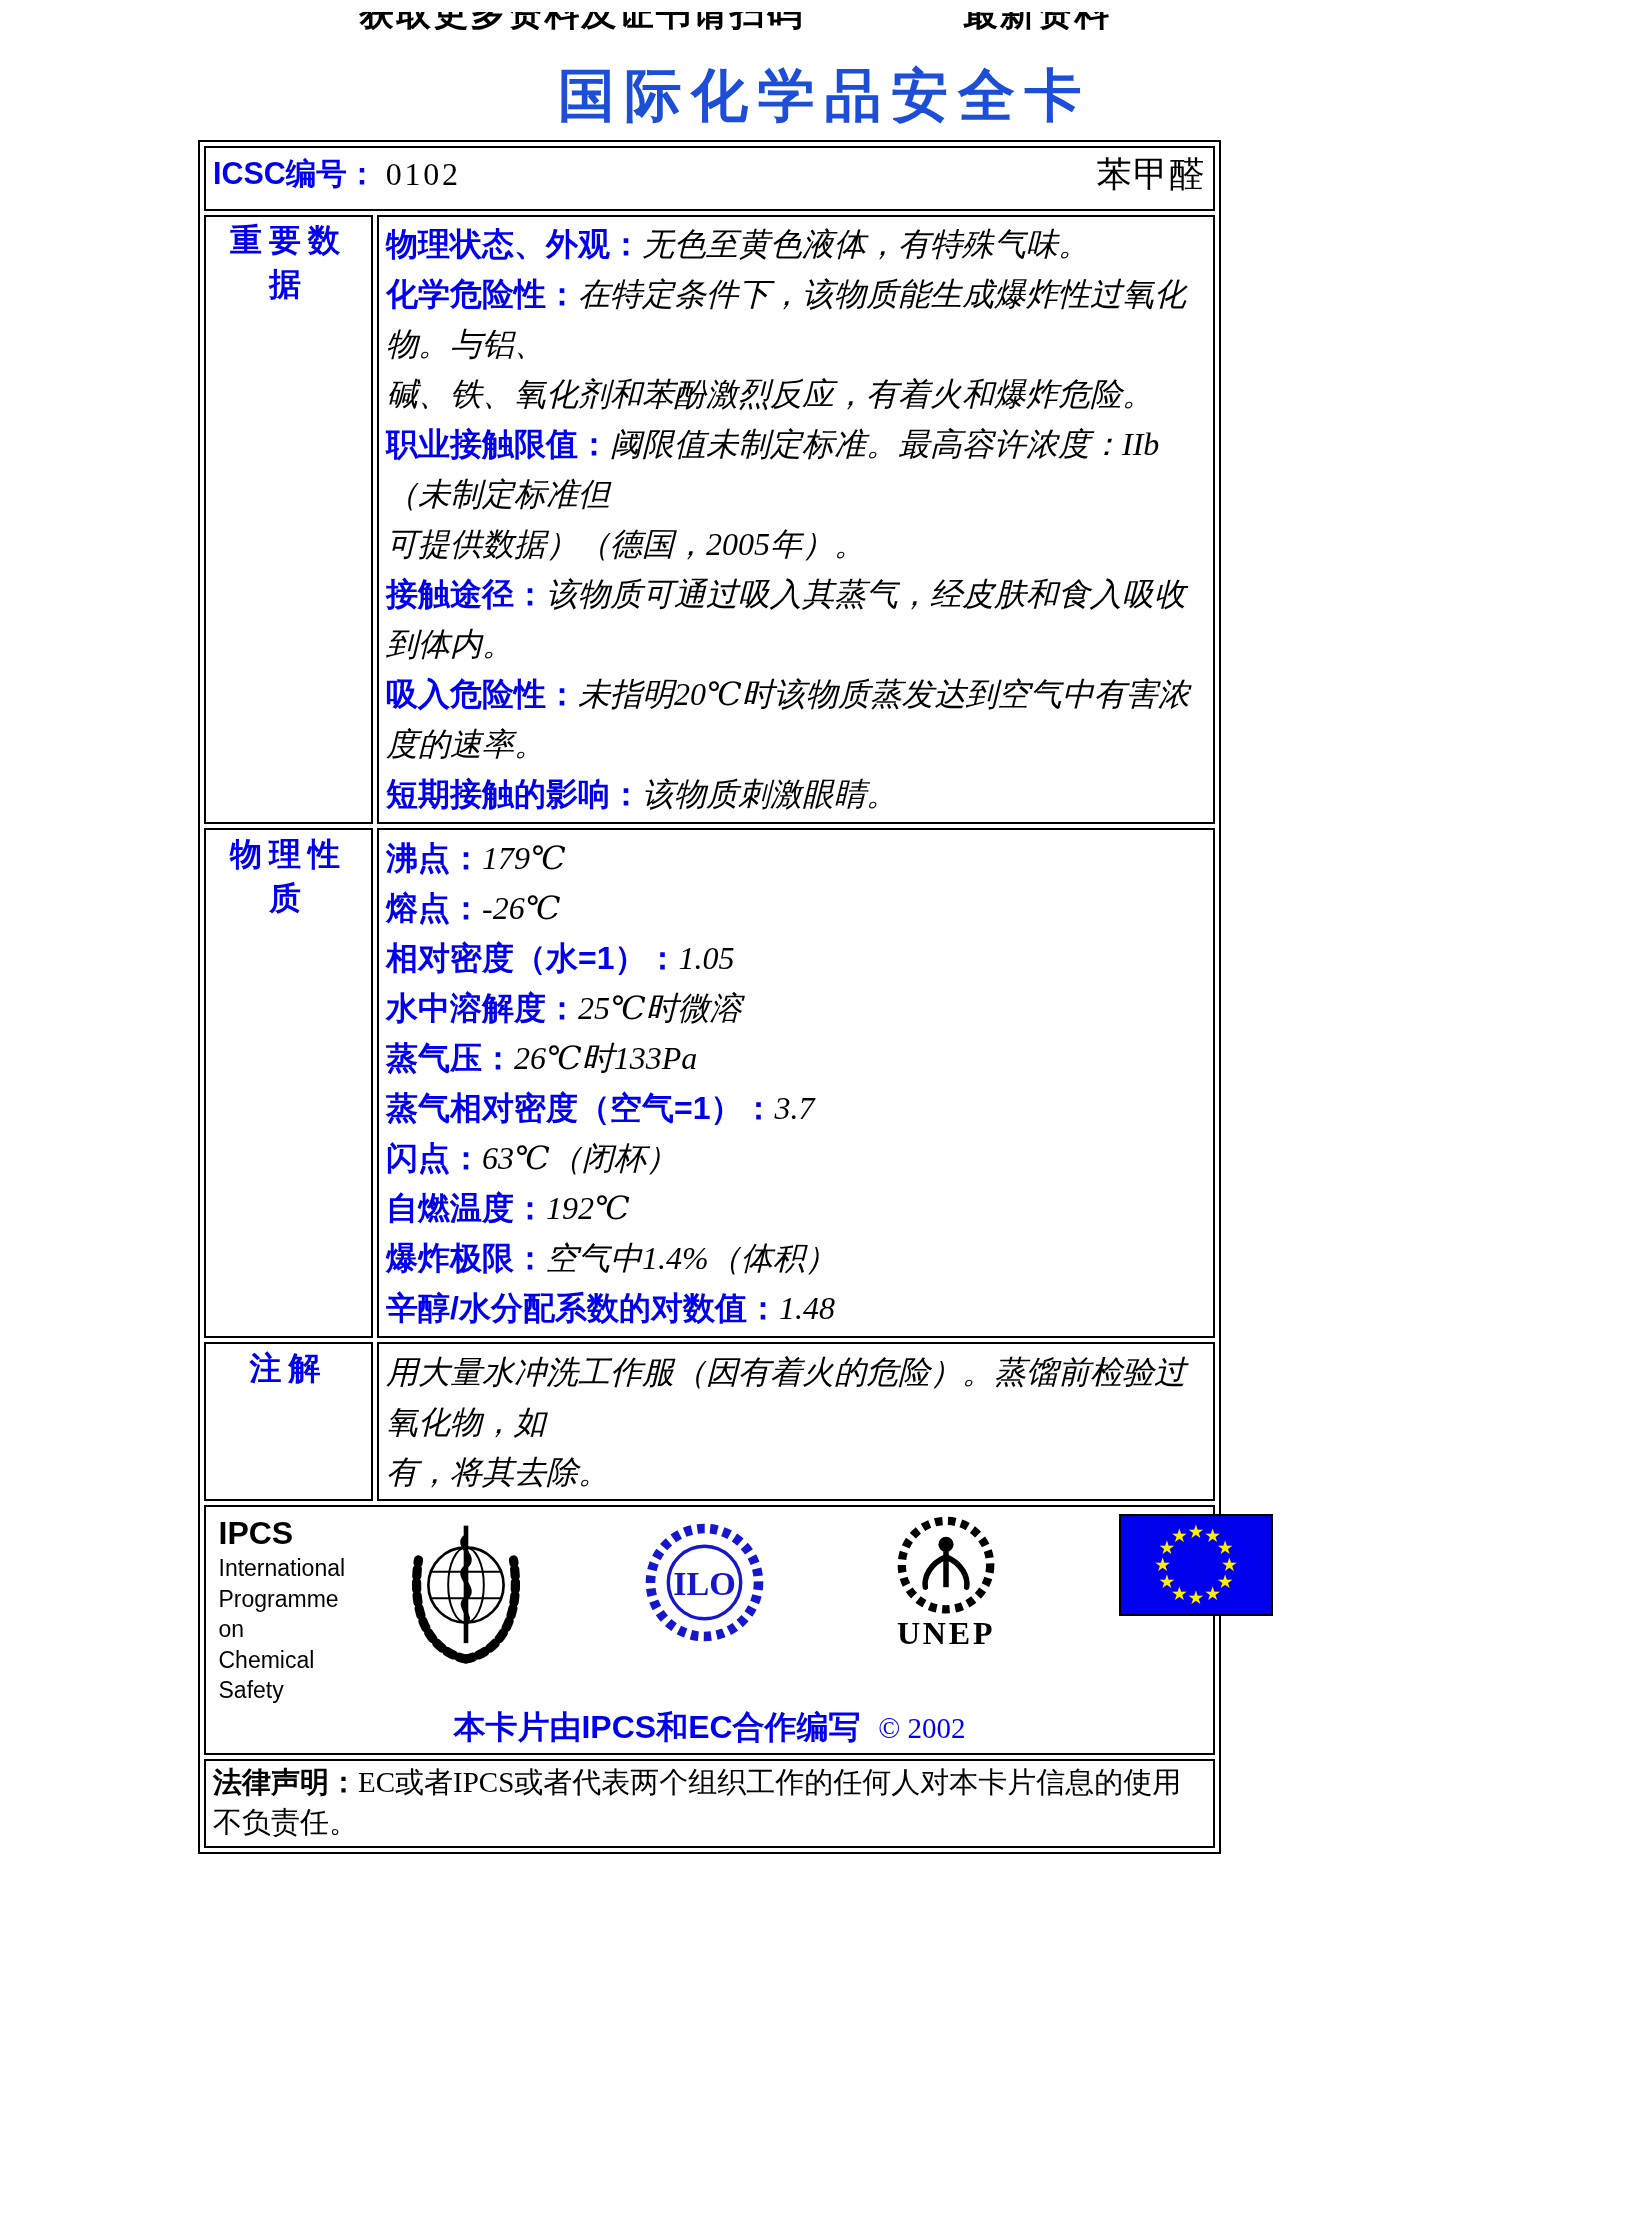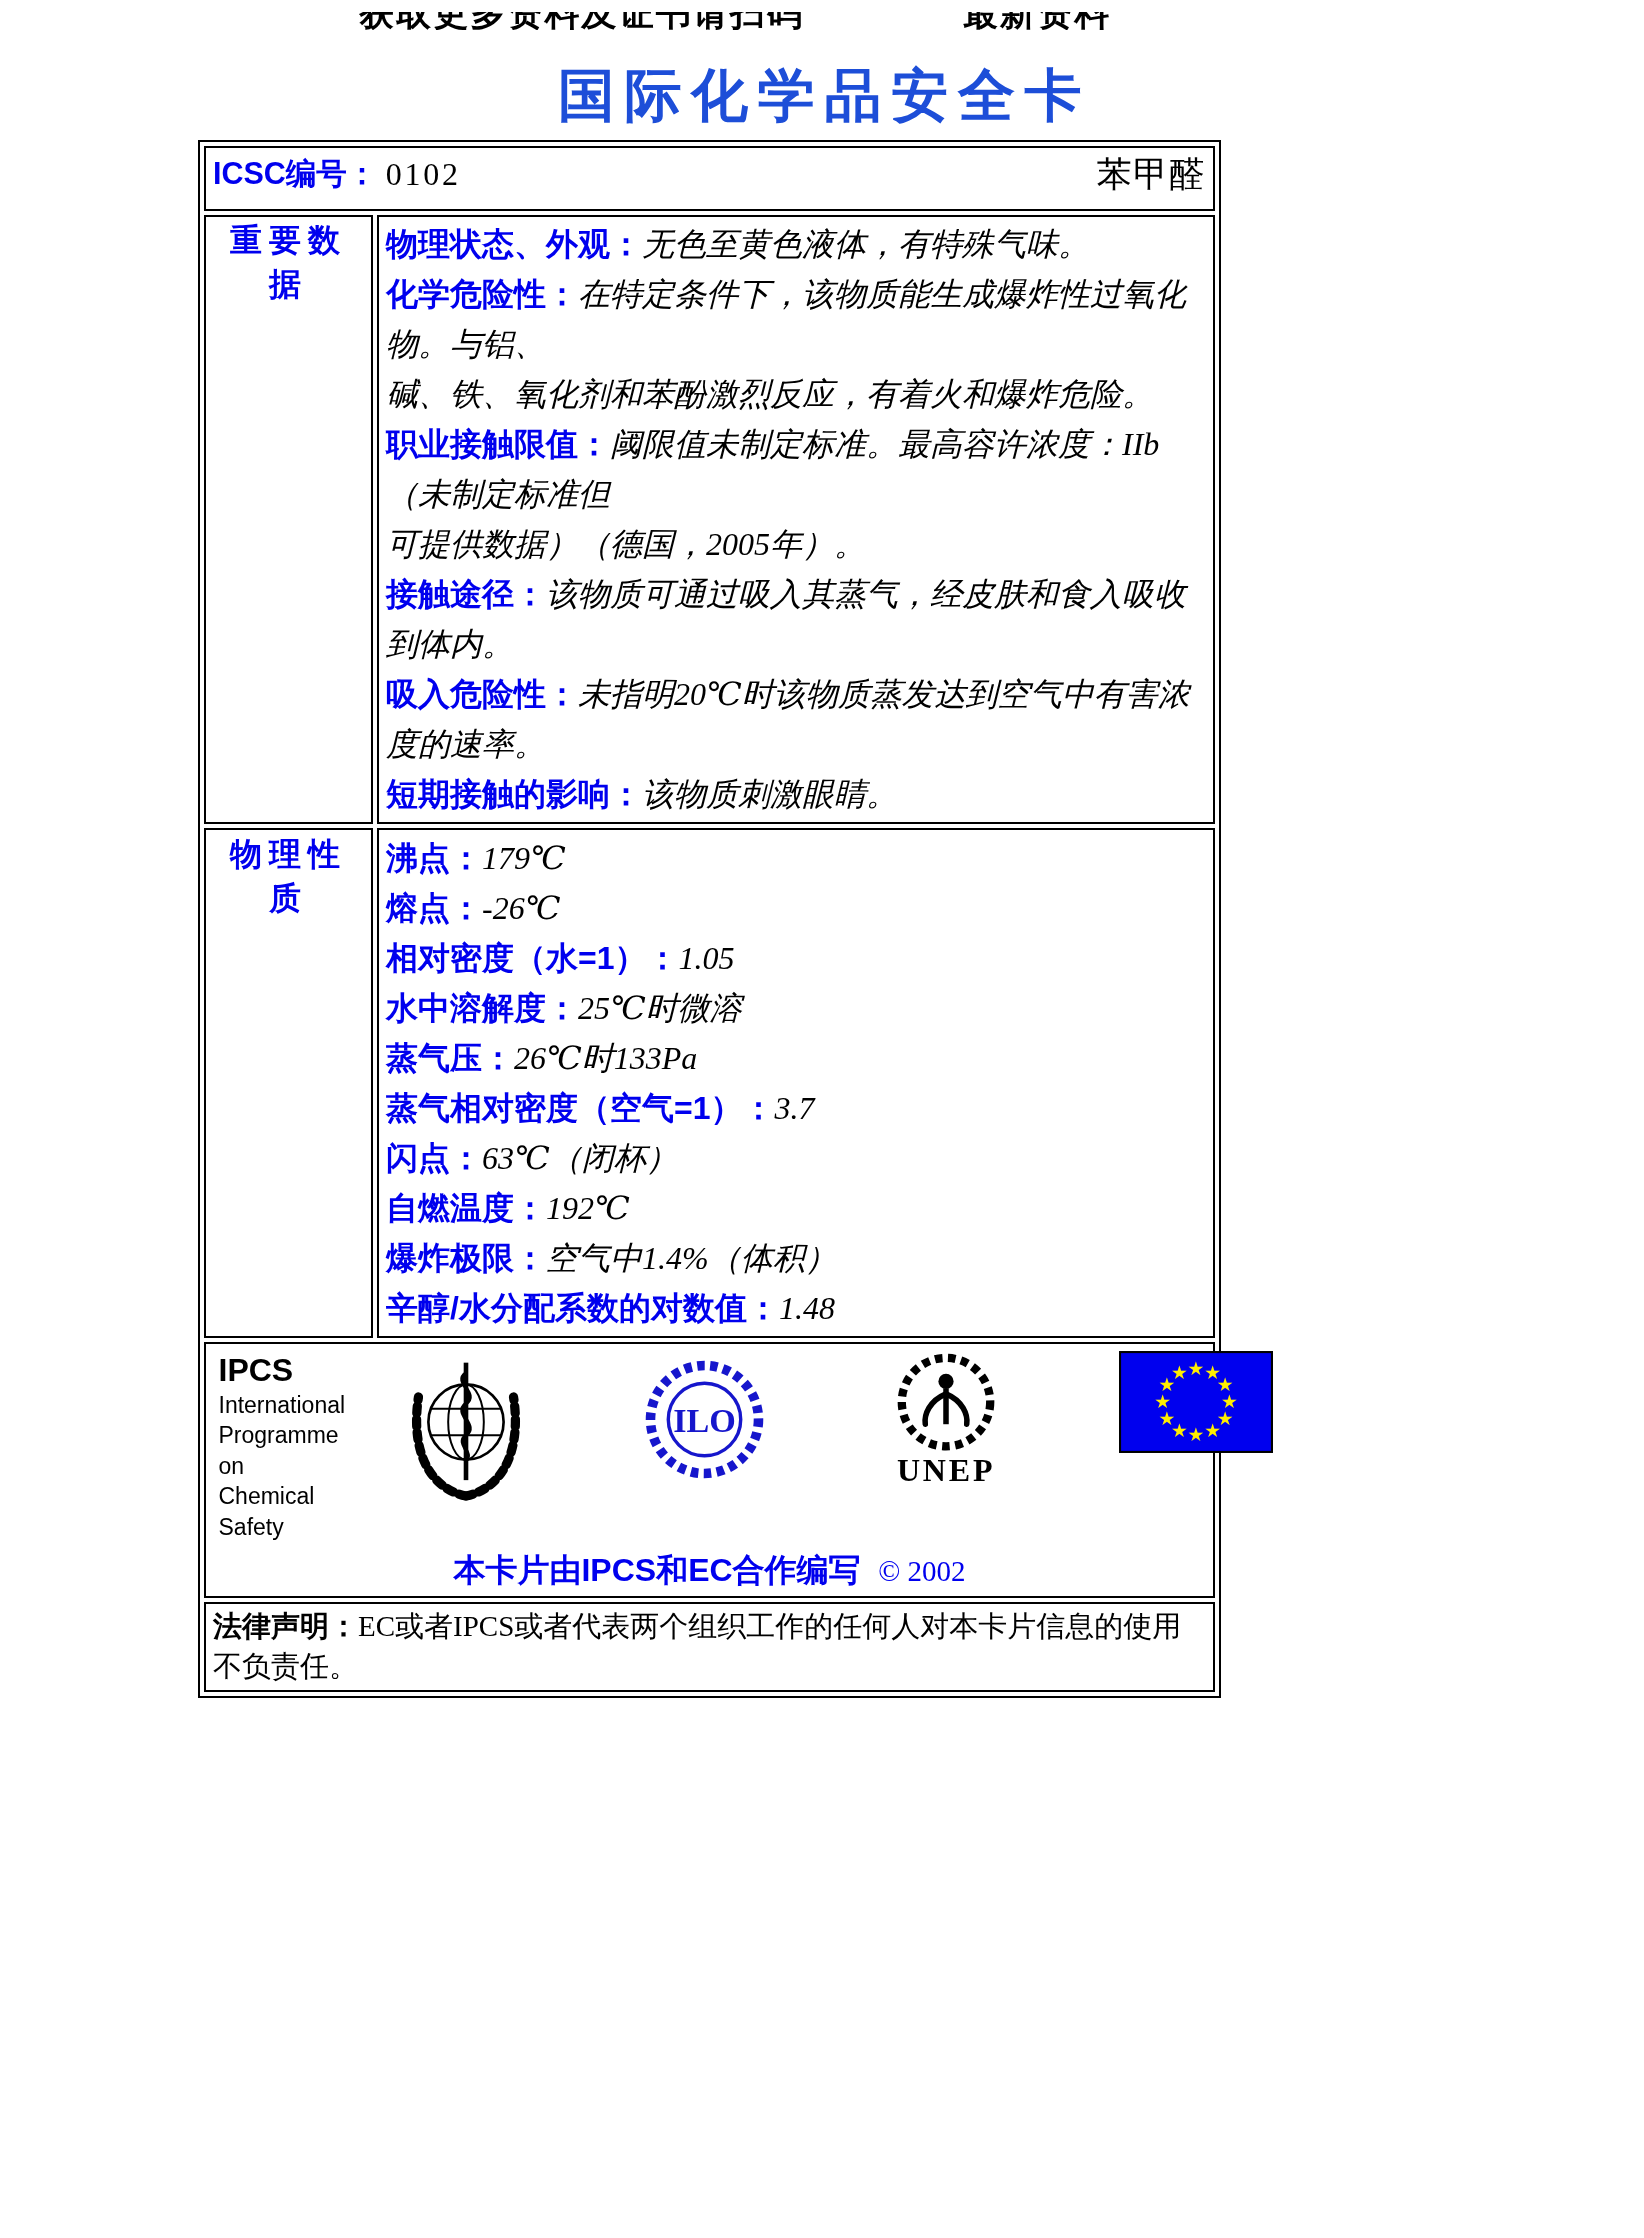--- a/index.html
+++ b/index.html
@@ -77,21 +77,21 @@
   .logo{flex:0 0 auto;}
   .who-wrap{margin-left:55px;}
   .ilo-wrap{margin-left:111px;}
   .unep-wrap{margin-left:119px;text-align:center;}
   .unep-caption{
     font-family:"Liberation Serif","DejaVu Serif",serif;font-weight:bold;
     font-size:32px;letter-spacing:2.8px;color:#000;line-height:33px;margin-top:-4.2px;
   }
   .eu-wrap{margin-left:112px;}
   .credit-line{
-    text-align:center;margin-top:7px;
+    text-align:center;
     font-size:32px;
   }
   .credit-main{
     color:#0000ee;font-family:"Liberation Sans","DejaVu Sans",sans-serif;font-weight:bold;
   }
   .credit-copy{color:#0000ee;font-family:"Liberation Serif","DejaVu Serif",serif;margin-left:9.7px;font-size:29px;}
 
   
   .legal-k{
     color:#000;font-family:"Liberation Sans","DejaVu Sans",sans-serif;
@@ -151,20 +151,27 @@
       <div class="para"><span class="k">蒸气压：</span><span class="v">26℃时133Pa</span></div>
       <div class="para"><span class="k">蒸气相对密度（空气=1）：</span><span class="v">3.7</span></div>
       <div class="para"><span class="k">闪点：</span><span class="v">63℃（闭杯）</span></div>
       <div class="para"><span class="k">自燃温度：</span><span class="v">192℃</span></div>
       <div class="para"><span class="k">爆炸极限：</span><span class="v">空气中1.4%（体积）</span></div>
       <div class="para"><span class="k">辛醇/水分配系数的对数值：</span><span class="v">1.48</span></div>
     </td>
   </tr>
 
 
+  <tr class="r-s3">
+    <td class="label-cell">注解</td>
+    <td class="content">
+      <div class="para"><span class="v">用大量水冲洗工作服（因有着火的危险）。蒸馏前检验过氧化物，如
+有，将其去除。</span></div>
+    </td>
+  </tr>
 
 
   <tr class="r-foot">
     <td colspan="2">
       <div class="logo-row">
         <div class="ipcs-block">
           <div class="ipcs-acronym">IPCS</div>
           <div class="ipcs-line">International</div>
           <div class="ipcs-line">Programme on</div>
           <div class="ipcs-line">Chemical Safety</div>

